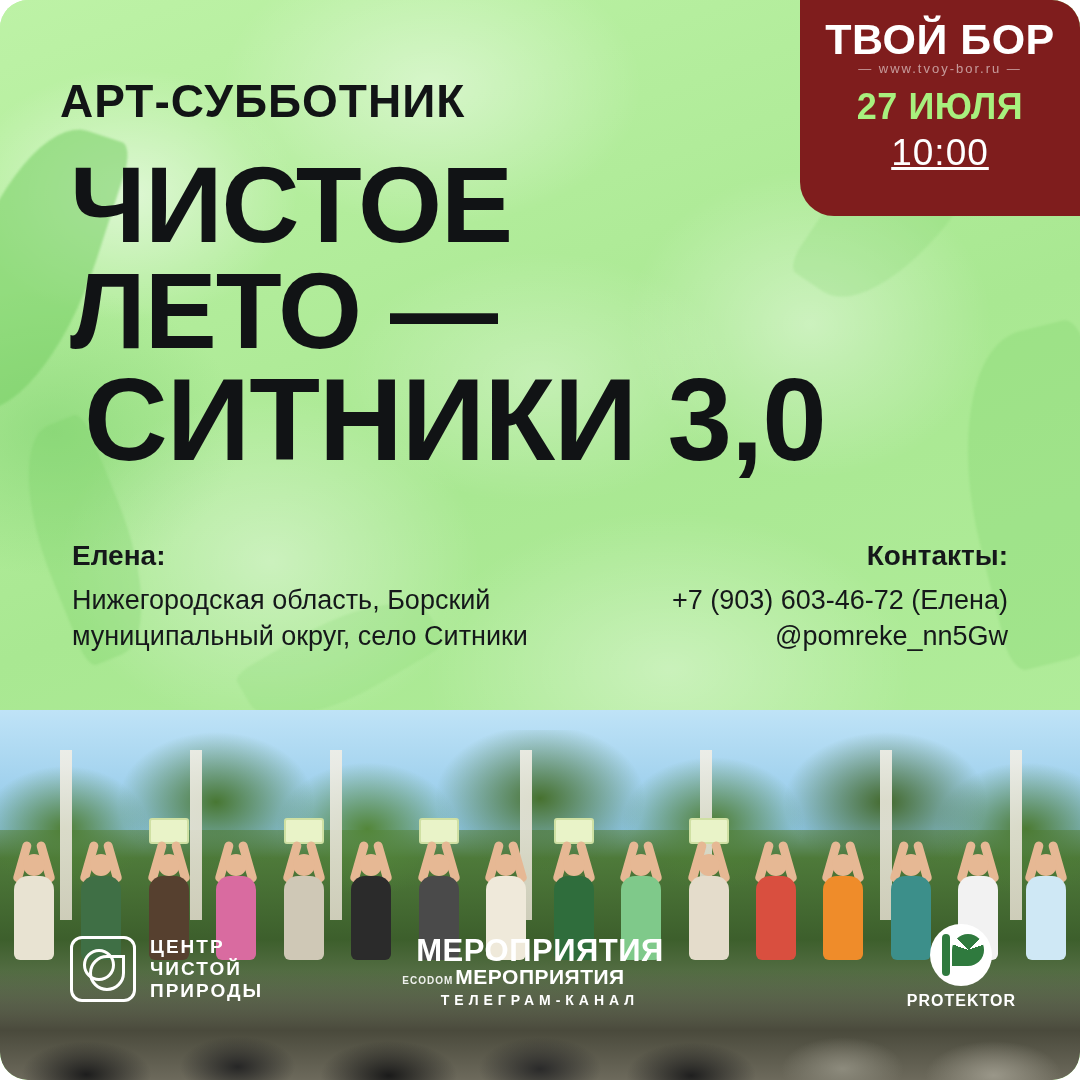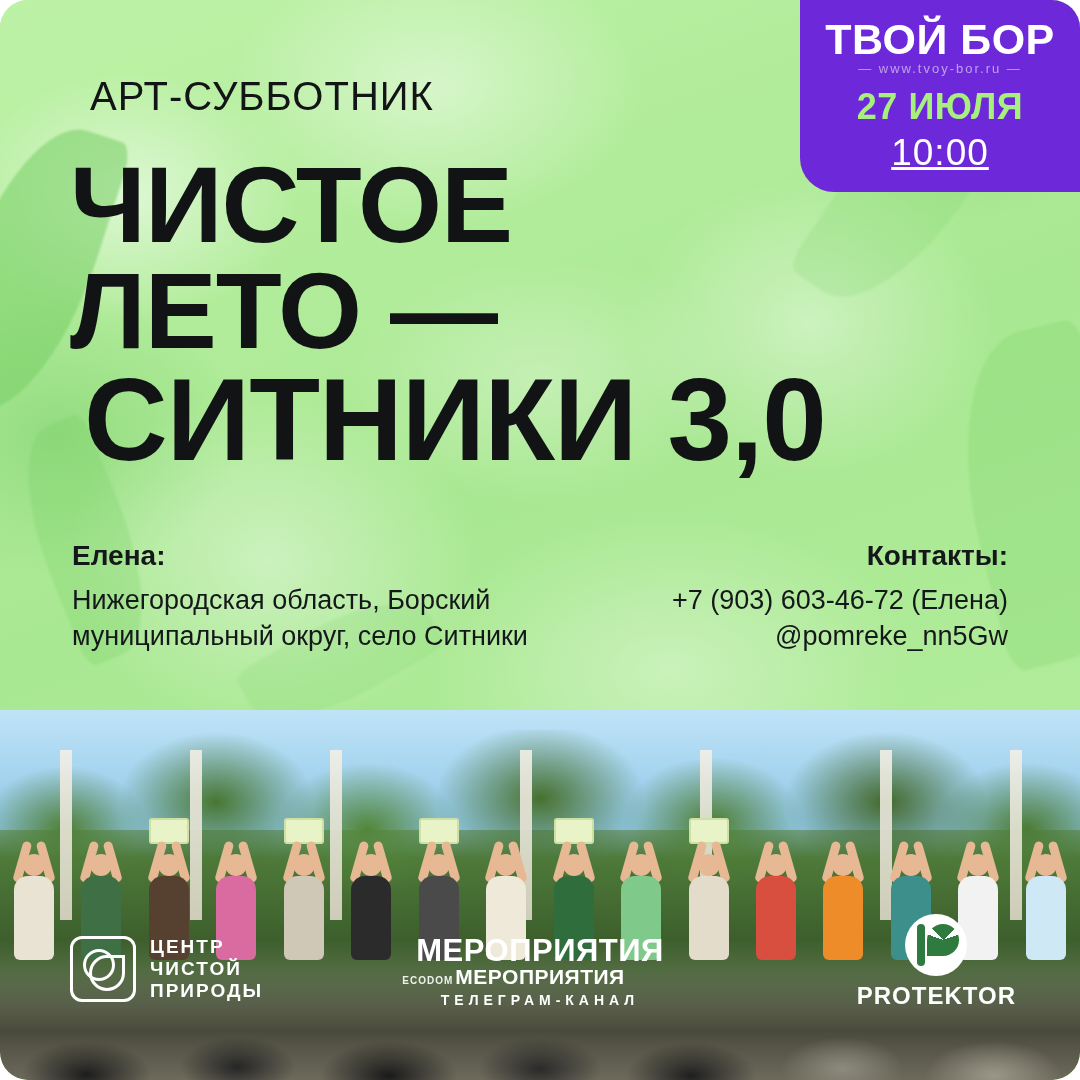--- a/index.html
+++ b/index.html
@@ -38,22 +38,22 @@
   .leaf1 { width: 120px; height: 300px; left: -30px; top: 120px; transform: rotate(18deg); }
   .leaf2 { width: 90px; height: 240px; left: 40px; top: 420px; transform: rotate(-22deg); opacity: .5; }
   .leaf3 { width: 150px; height: 330px; right: -40px; top: 330px; transform: rotate(-14deg); opacity: .45; }
   .leaf4 { width: 110px; height: 260px; right: 120px; top: 60px; transform: rotate(34deg); opacity: .35; }
   .leaf5 { width: 80px; height: 200px; left: 300px; top: 560px; transform: rotate(60deg); opacity: .3; }
 
   
   .date-badge {
     position: absolute;
     right: 0; top: 0;
-    width: 280px; height: 192px;
-    background: #6d28d9;
+    width: 280px; height: 216px;
+    background: #7f1d1d;
     border-bottom-left-radius: 34px;
     color: #ffffff;
     text-align: center;
     padding-top: 18px;
     z-index: 5;
   }
   .brand-title {
     font-size: 43px;
     font-weight: 800;
     letter-spacing: 0.5px;
@@ -78,23 +78,23 @@
     font-size: 37px;
     font-weight: 400;
     color: #ffffff;
     letter-spacing: 1px;
     text-decoration: underline;
   }
 
   
   .kicker {
     position: absolute;
-    left: 90px; top: 74px;
-    font-size: 40px;
-    font-weight: 400;
+    left: 60px; top: 74px;
+    font-size: 46px;
+    font-weight: 700;
     color: #121416;
     letter-spacing: 1px;
     z-index: 4;
   }
   .headline {
     position: absolute;
     left: 70px; top: 152px;
     width: 940px;
     z-index: 4;
   }
@@ -247,21 +247,21 @@
   }
   .pk-mark::before {
     content:""; position:absolute; left: 12px; top: 10px; width: 8px; height: 42px;
     background: #2f7a3e; border-radius: 4px;
   }
   .pk-mark::after {
     content:""; position:absolute; right: 8px; top: 10px; width: 32px; height: 32px;
     background: conic-gradient(from 200deg, #2f7a3e 0 25%, #ffffff 25% 32%, #2f7a3e 32% 57%, #ffffff 57% 64%, #2f7a3e 64% 100%);
     border-radius: 50% 50% 50% 0;
   }
-  .pk-text { font-size: 24px; font-weight: 800; letter-spacing: 1px; }
+  .pk-text { font-size: 16px; font-weight: 800; letter-spacing: 1px; }
 </style>
 </head>
 <body>
 
 <div class="poster">
   <div class="bg-texture">
     <div class="bg-leaf leaf1"></div>
     <div class="bg-leaf leaf2"></div>
     <div class="bg-leaf leaf3"></div>
     <div class="bg-leaf leaf4"></div>

